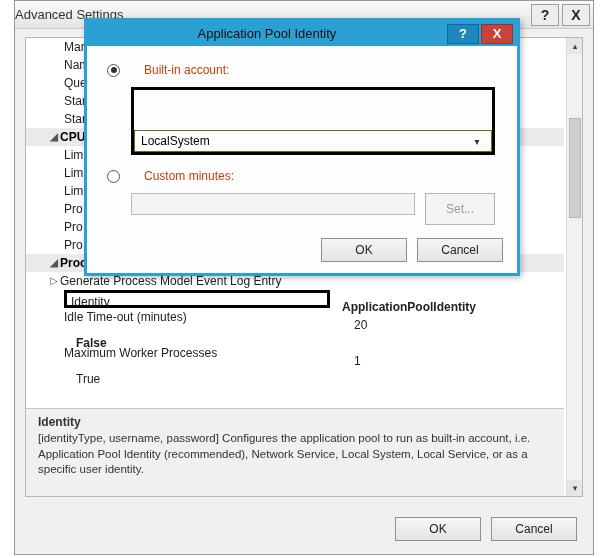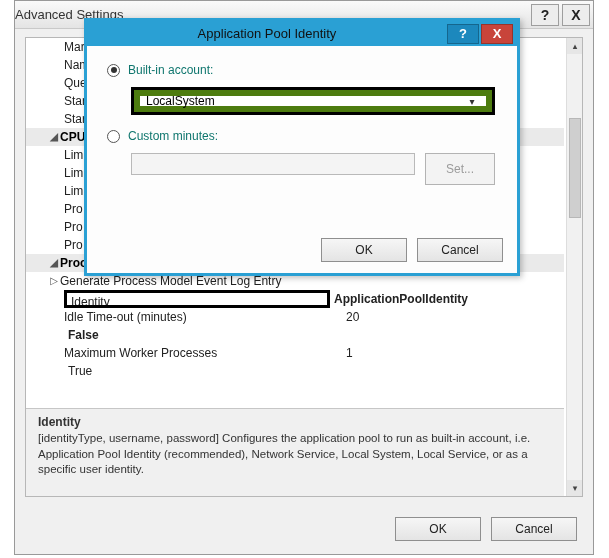--- a/index.html
+++ b/index.html
@@ -59,21 +59,21 @@
     height: 368px;
   }
   .prop-row {
     display: flex; height: 18px; line-height: 18px;
     padding-left: 38px;
   }
   .prop-row .name {
     width: 278px; overflow: hidden; white-space: nowrap; color: #222;
   }
   .prop-row .val {
-    flex: 1; padding-left: 4px; color: #222;
+    flex: 1; padding-left: 12px; color: #222; margin-top: 8px;
   }
   .prop-cat {
     display: flex; height: 18px; line-height: 18px; font-weight: bold;
     background: #eaeaea; padding-left: 22px;
   }
   .tri { display:inline-block; width:12px; text-align:center; color:#555; font-size:10px; }
   .highlight-row .name {
     border: 3px solid #000; padding-left: 4px; width: 266px;
     background: #fff;
   }
@@ -114,37 +114,37 @@
     width: 32px; height: 20px; margin: 2px 2px 2px 0;
     display:flex;align-items:center;justify-content:center;
     font-weight:bold; font-size:13px; border:1px solid rgba(0,0,0,.25);
   }
   .api-help-ico { background:#1c88bd; color:#fff; }
   .api-close-ico { background:#c8443a; color:#fff; }
   .api-body {
     position:absolute; left:12px; right:12px; top:36px; bottom:46px;
   }
   .radio-row {
-    display:flex; align-items:center; gap:8px; margin: 6px 0 10px 8px;
-    font-size:12px; color:#0f766e;
+    display:flex; align-items:center; gap:24px; margin: 6px 0 10px 8px;
+    font-size:12px; color:#c2410c;
   }
   .radio {
     width:13px;height:13px;border:1px solid #555;border-radius:50%;
     display:inline-flex;align-items:center;justify-content:center;background:#fff;
   }
   .radio.checked::after{
     content:"";width:6px;height:6px;background:#333;border-radius:50%;
   }
   .combo-wrap {
     margin: 0 10px 14px 32px;
     border: 3px solid #000;
   }
   .combo {
-    height: 22px; border:6px solid #4d7c0f; display:flex; align-items:center;
-    padding: 0 6px; justify-content:space-between; background:#fff;
+    height: 22px; border:1px solid #4d7c0f; display:flex; align-items:center;
+    padding: 0 6px; justify-content:space-between; background:#fff;margin-top:40px;
   }
   .combo-caret {
     width:16px;text-align:center;color:#333;font-size:10px;
   }
   .custom-box {
     margin: 6px 10px 0 32px;
     display:flex; gap:10px;
   }
   .custom-input {
     flex:1; height:22px; border:1px solid #b9b9b9; background:#f4f4f4;

